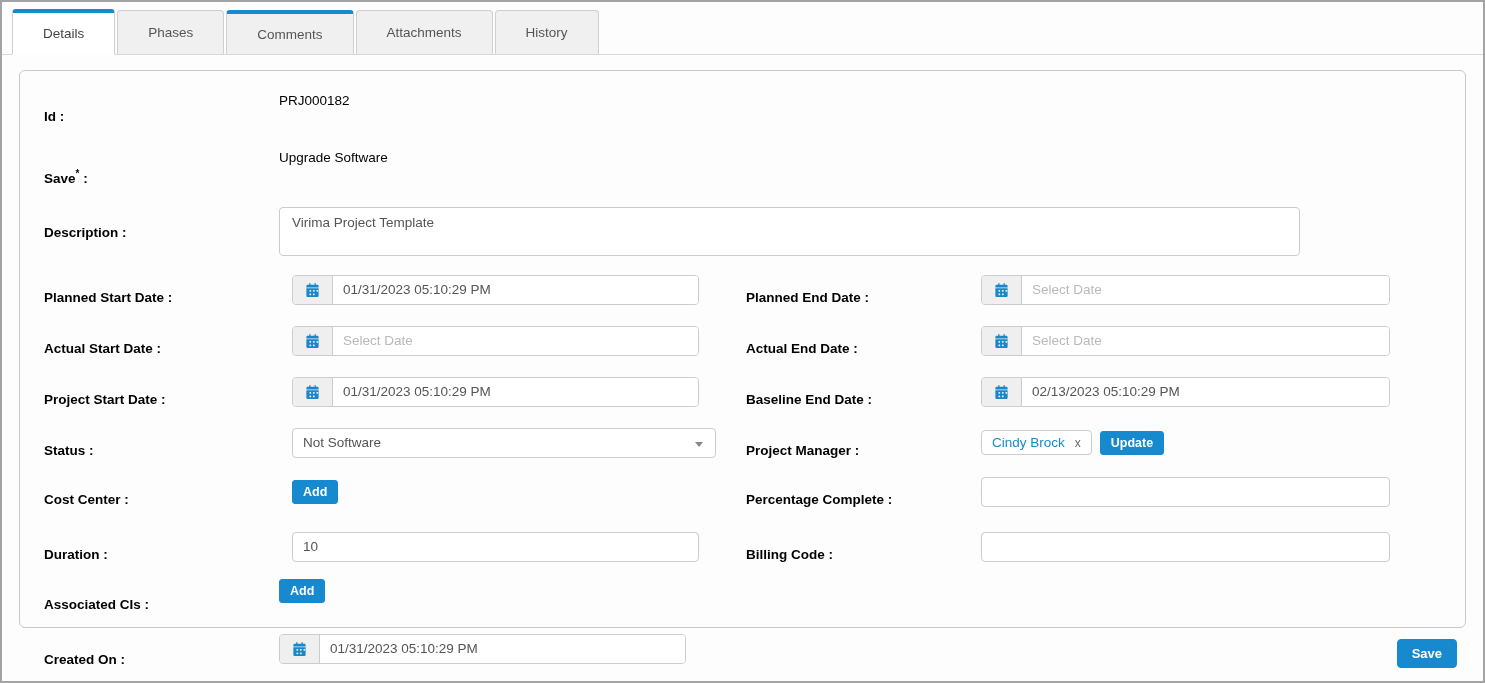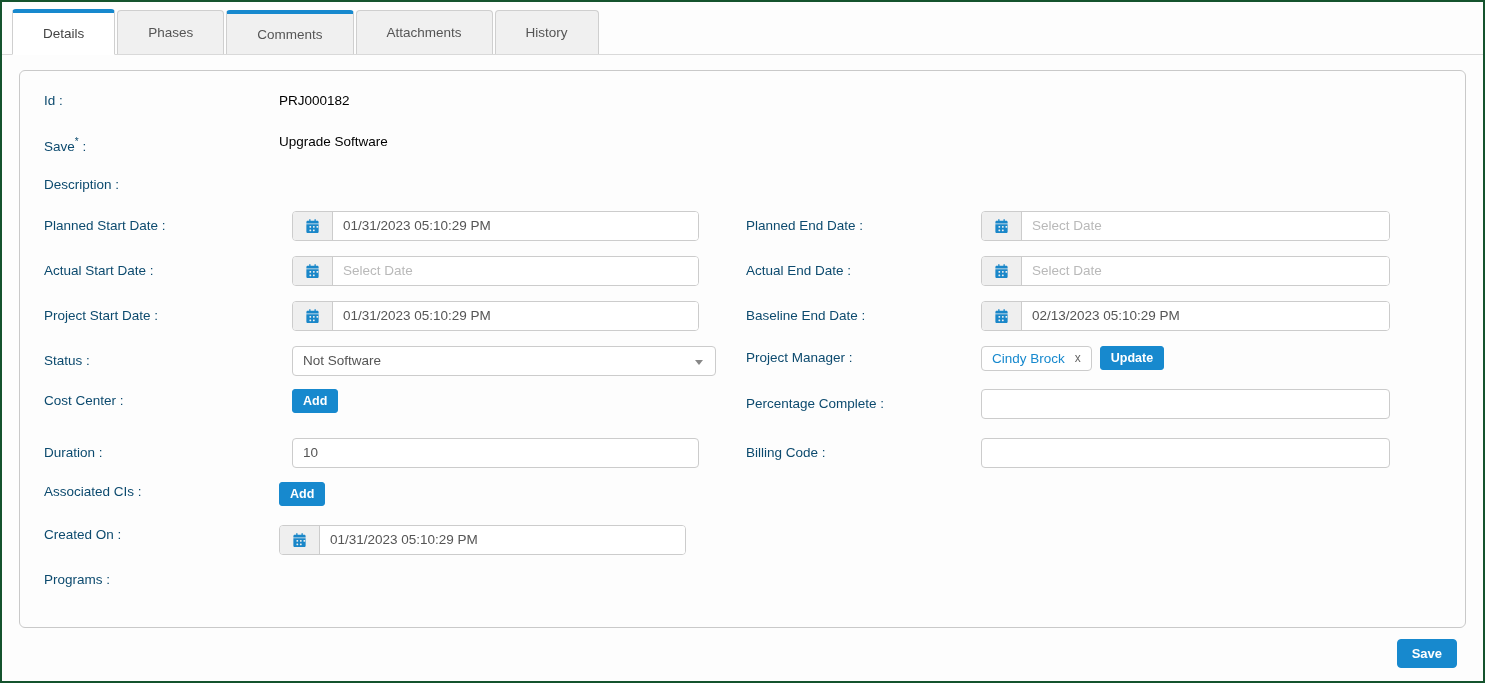--- a/index.html
+++ b/index.html
@@ -3,21 +3,21 @@
 <meta charset="utf-8">
 <style>
   * { box-sizing: border-box; margin: 0; padding: 0; }
   html,body { width:1485px; height:683px; }
   body {
     font-family: "Liberation Sans", "DejaVu Sans", sans-serif;
     background:#fff; color:#555; overflow:hidden;
   }
   .frame {
     width:1485px; height:683px;
-    border:2px solid #14532d;
+    border:2px solid #a3a3a3;
     background:#fdfdfd;
     position:relative;
   }
   
   .tabbar {
     display:flex; align-items:flex-end;
     padding:8px 0 0 10px; height:53px;
     border-bottom:1px solid #d9d9d9;
     position:relative;
   }
@@ -40,22 +40,22 @@
     background:#fdfdfd;
     padding:20px 24px 14px 24px;
     height:558px;
   }
   .row { display:flex; align-items:flex-start; }
   .half { display:flex; align-items:center; }
   .half.left  { width:672px;gap:13px; }
   .half.right { margin-left:30px; flex:1; }
   .lbl {
     width:235px; flex:0 0 235px;
-    font-weight:normal; font-size:13.5px; color:#0c4a6e;
-    padding-top:0; line-height:20px;
+    font-weight:bold; font-size:13.5px; color:#000000;
+    padding-top:0; line-height:20px;margin-top:16px;
   }
   sup { font-size:10px; }
   .val { font-size:13.5px; color:#000000; line-height:20px; }
   .fld-l { width:407px; }
   .fld-r { width:409px; }
   
   input[type=text], textarea, .selectbox {
     width:100%; border:1px solid #ccc; border-radius:4px;
     font-family:"Liberation Sans","DejaVu Sans",sans-serif;
     font-size:13.5px; color:#555; background:#fff; outline:none;
@@ -139,20 +139,21 @@
         <div class="val">PRJ000182</div>
       </div>
 
       <div class="row mb-b">
         <div class="lbl"><span>Save</span><sup>*</sup> <span>:</span></div>
         <div class="val">Upgrade Software</div>
       </div>
 
       <div class="row mb-c">
         <div class="lbl">Description :</div>
+        <textarea style="">Virima Project Template</textarea>
       </div>
 
       <div class="row mb-d">
         <div class="half left">
           <div class="lbl">Planned Start Date :</div>
           <div class="fld-l dategroup">
             <span class="addon">
                 <svg class="cal-icon" viewBox="0 0 448 512" width="13" height="14" fill="#1a87c9">
                   <path d="M152 24c0-13.3-10.7-24-24-24s-24 10.7-24 24v40H48C21.5 64 0 85.5 0 112v48h448v-48c0-26.5-21.5-48-48-48h-56V24c0-13.3-10.7-24-24-24s-24 10.7-24 24v40H152V24zM448 192H0v272c0 26.5 21.5 48 48 48h352c26.5 0 48-21.5 48-48V192zm-320 64h32c8.8 0 16 7.2 16 16v32c0 8.8-7.2 16-16 16h-32c-8.8 0-16-7.2-16-16v-32c0-8.8 7.2-16 16-16zm112 16c0-8.8 7.2-16 16-16h32c8.8 0 16 7.2 16 16v32c0 8.8-7.2 16-16 16h-32c-8.8 0-16-7.2-16-16v-32zm144-16h32c8.8 0 16 7.2 16 16v32c0 8.8-7.2 16-16 16h-32c-8.8 0-16-7.2-16-16v-32c0-8.8 7.2-16 16-16zM128 384h32c8.8 0 16 7.2 16 16v32c0 8.8-7.2 16-16 16h-32c-8.8 0-16-7.2-16-16v-32c0-8.8 7.2-16 16-16zm112 16c0-8.8 7.2-16 16-16h32c8.8 0 16 7.2 16 16v32c0 8.8-7.2 16-16 16h-32c-8.8 0-16-7.2-16-16v-32z"></path>
                 </svg>

